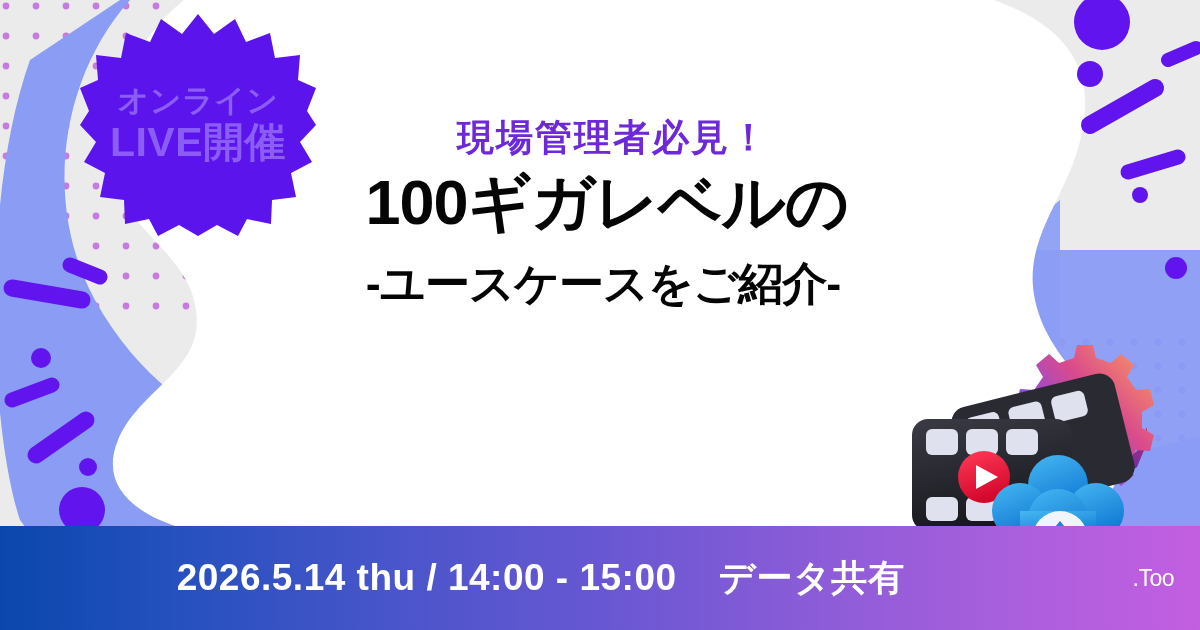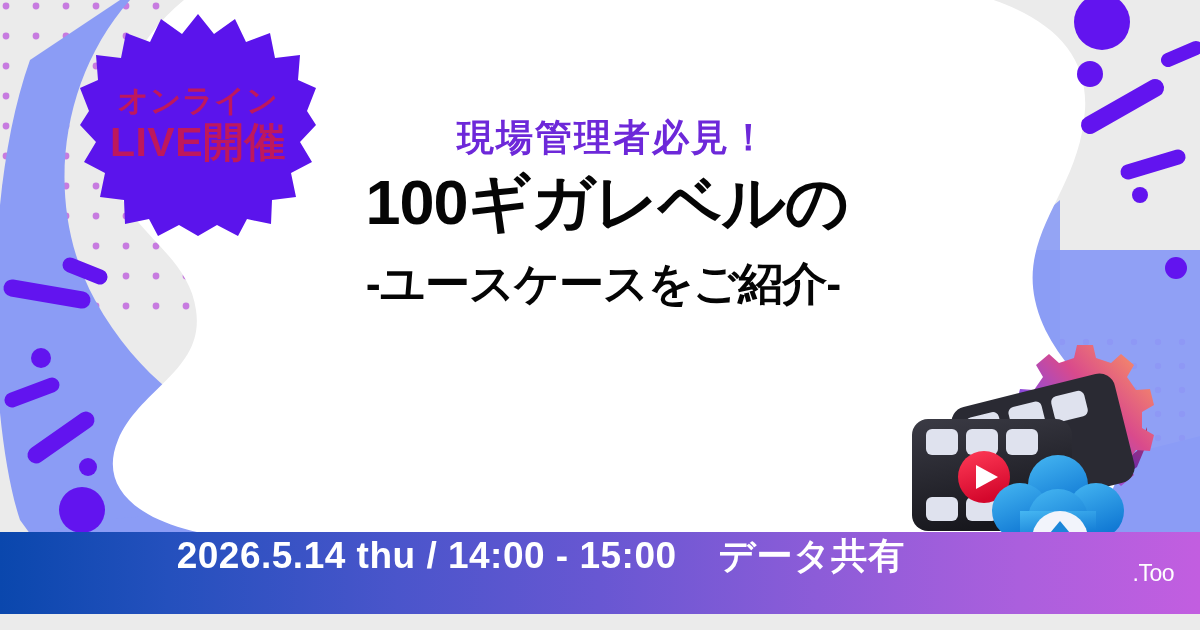--- a/index.html
+++ b/index.html
@@ -38,21 +38,21 @@
   }
   #badge svg { position: absolute; inset: 0; width: 100%; height: 100%; }
   .badge-text {
     position: absolute;
     inset: 0;
     display: flex;
     flex-direction: column;
     align-items: center;
     justify-content: center;
     gap: 2px;
-    color: #be185d;
+    color: #8b5cf6;
     font-weight: bold;
     line-height: 1.12;
     letter-spacing: 0.5px;
     text-align: center;
   }
   .badge-line1 { font-size: 31px; }
   .badge-line2 { font-size: 41px; }
 
   
   #headline {
@@ -102,33 +102,33 @@
     top: 325px;
     width: 300px;
     height: 240px;
   }
   #illustration svg { display: block; width: 100%; height: 100%; }
 
   
   #bottombar {
     position: absolute;
     left: 0;
-    bottom: 16px;
+    bottom: 0;
     width: 1200px;
-    height: 82px;
+    height: 104px;
     background: linear-gradient(90deg,
         #0a47ad 0%,
         #2450bd 14%,
         #4a55cb 33%,
         #6857d2 50%,
         #8c5cd8 68%,
         #ab5fdd 85%,
         #c25ee0 100%);
     display: flex;
-    align-items: flex-start;
+    align-items: center;
   }
   #bar-inner {
     display: flex;
     align-items: baseline;
     justify-content: center;
     width: 1200px;
     padding-right: 118px;
     box-sizing: border-box;
   }
   #datetime {

